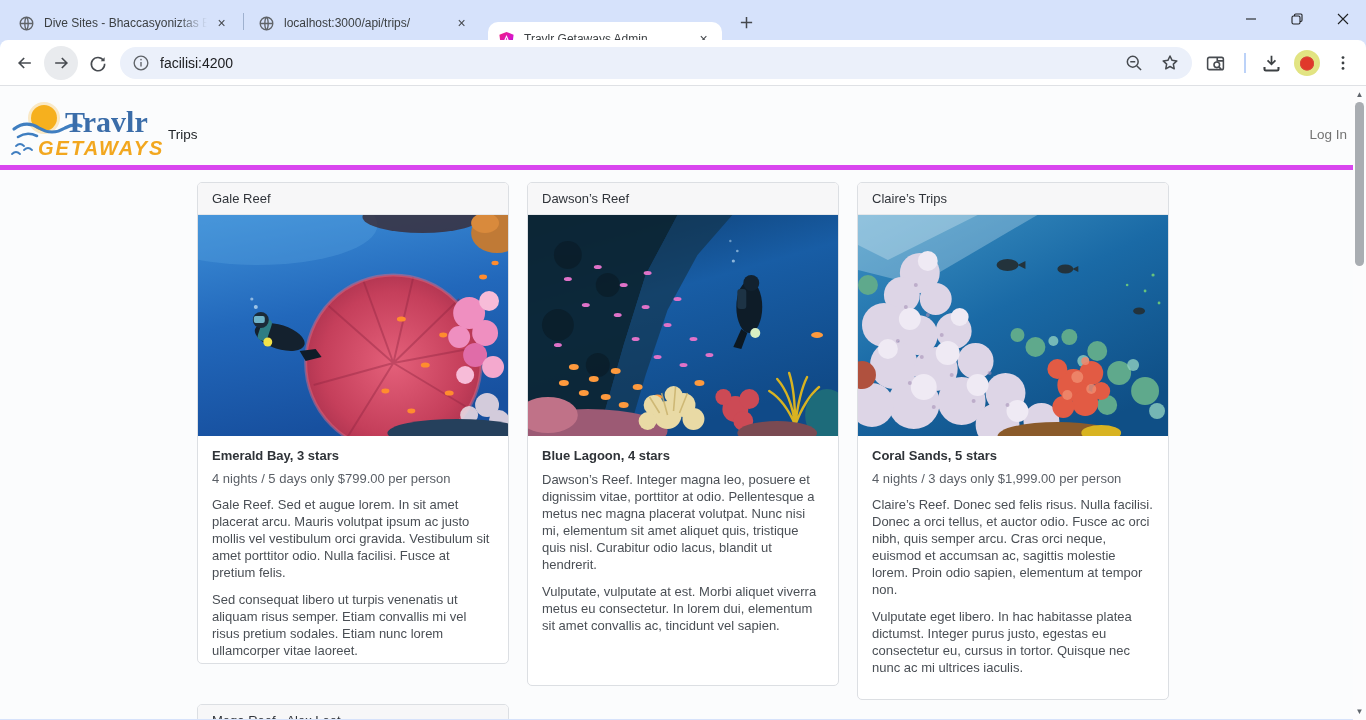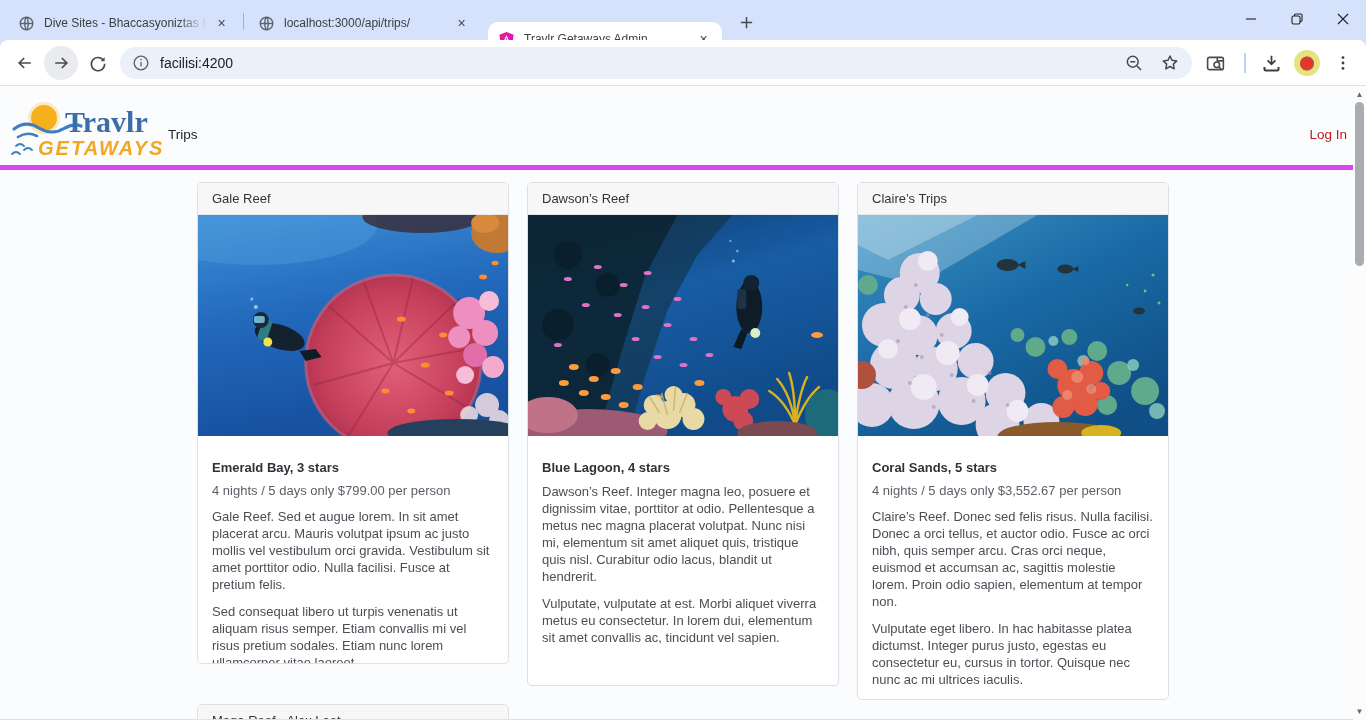--- a/index.html
+++ b/index.html
@@ -48,32 +48,32 @@
   .tb-avatar { right:42px; }
   .avatar-img { width:26px; height:26px; border-radius:50%;
                 background:radial-gradient(circle at 50% 52%, #e0382b 0 30%, #d7503c 36%, #e3e584 40%, #dfe17e 100%); }
   .tb-menu { right:6px; }
 
   
   .page { position:relative; height:633px; background:#fbfcfd; }
   .site-header { position:relative; height:84px; border-bottom:5px solid #d946ef; }
   .logo { position:absolute; left:8px; top:10px; width:156px; height:66px; }
   .nav-trips { position:absolute; left:168px; top:41px; font-size:13.5px; color:#212529; }
-  .login-link { position:absolute; right:19px; top:41px; font-size:13.5px; color:#b91c1c;
+  .login-link { position:absolute; right:19px; top:41px; font-size:13.5px; color:#737373;
                 cursor:pointer; }
   .content { height:549px; overflow:hidden; }
   .cards { width:972px; margin:12px auto 0; display:flex; flex-wrap:wrap;
            gap:4px 18px; align-items:flex-start; }
   .card { width:312px; background:#fff; border:1px solid #dcdfe3; border-radius:5px;
           overflow:hidden; }
   .card-h1 { height:482px; } .card-h2 { height:504px; } .card-h3 { height:518px; }
   .card-header { padding:8px 14px; background:#f7f7f8; border-bottom:1px solid #e6e8ea;
                  font-size:13px; color:#30343a; }
   .card-img { display:block; width:310px; height:221px; }
-  .card-body { padding:24px 14px; }
+  .card-body { padding:12px 14px; }
   .card-title { font-size:13px; font-weight:bold; color:#2f3338; margin-bottom:8px; }
   .card-price { font-size:13px; color:#5a5f66; margin-bottom:10px; }
   .card-text { font-size:13px; line-height:17px; color:#4a4f55; margin-bottom:10px; }
 
   
   .scrollbar { position:absolute; right:0; top:86px; width:13px; height:634px; background:#fcfcfd; }
   .sb-arrow { position:absolute; left:0; width:13px; height:13px; display:flex;
               align-items:center; justify-content:center; font-size:8px; color:#60666d; }
   .sb-up { top:2px; } .sb-down { bottom:2px; }
   .sb-thumb { position:absolute; left:2px; top:16px; width:9px; height:164px;
@@ -512,21 +512,21 @@
                 <circle cx="210" cy="180" r="5"></circle>
                 <circle cx="234" cy="174" r="5"></circle>
                 <circle cx="228" cy="146" r="4"></circle>
             </g>
             <ellipse cx="200" cy="221" rx="60" ry="14" fill="#8a5a2a"></ellipse>
             <ellipse cx="244" cy="218" rx="20" ry="8" fill="#d8b321"></ellipse>
             <circle cx="4" cy="160" r="14" fill="#b0513e"></circle>
           </svg>
           <div class="card-body">
             <div class="card-title">Coral Sands, 5 stars</div>
-            <div class="card-price">4 nights / 5 days only $3,552.67 per person</div>
+            <div class="card-price">4 nights / 3 days only $1,999.00 per person</div>
             <p class="card-text">Claire’s Reef. Donec sed felis risus. Nulla facilisi. Donec a orci tellus, et auctor odio. Fusce ac orci nibh, quis semper arcu. Cras orci neque, euismod et accumsan ac, sagittis molestie lorem. Proin odio sapien, elementum at tempor non.</p>
             <p class="card-text">Vulputate eget libero. In hac habitasse platea dictumst. Integer purus justo, egestas eu consectetur eu, cursus in tortor. Quisque nec nunc ac mi ultrices iaculis.</p>
           </div>
         </article>
 
         <article class="card">
           <div class="card-header">Mega Reef - Alex Leet</div>
         </article>
 
       </div>

